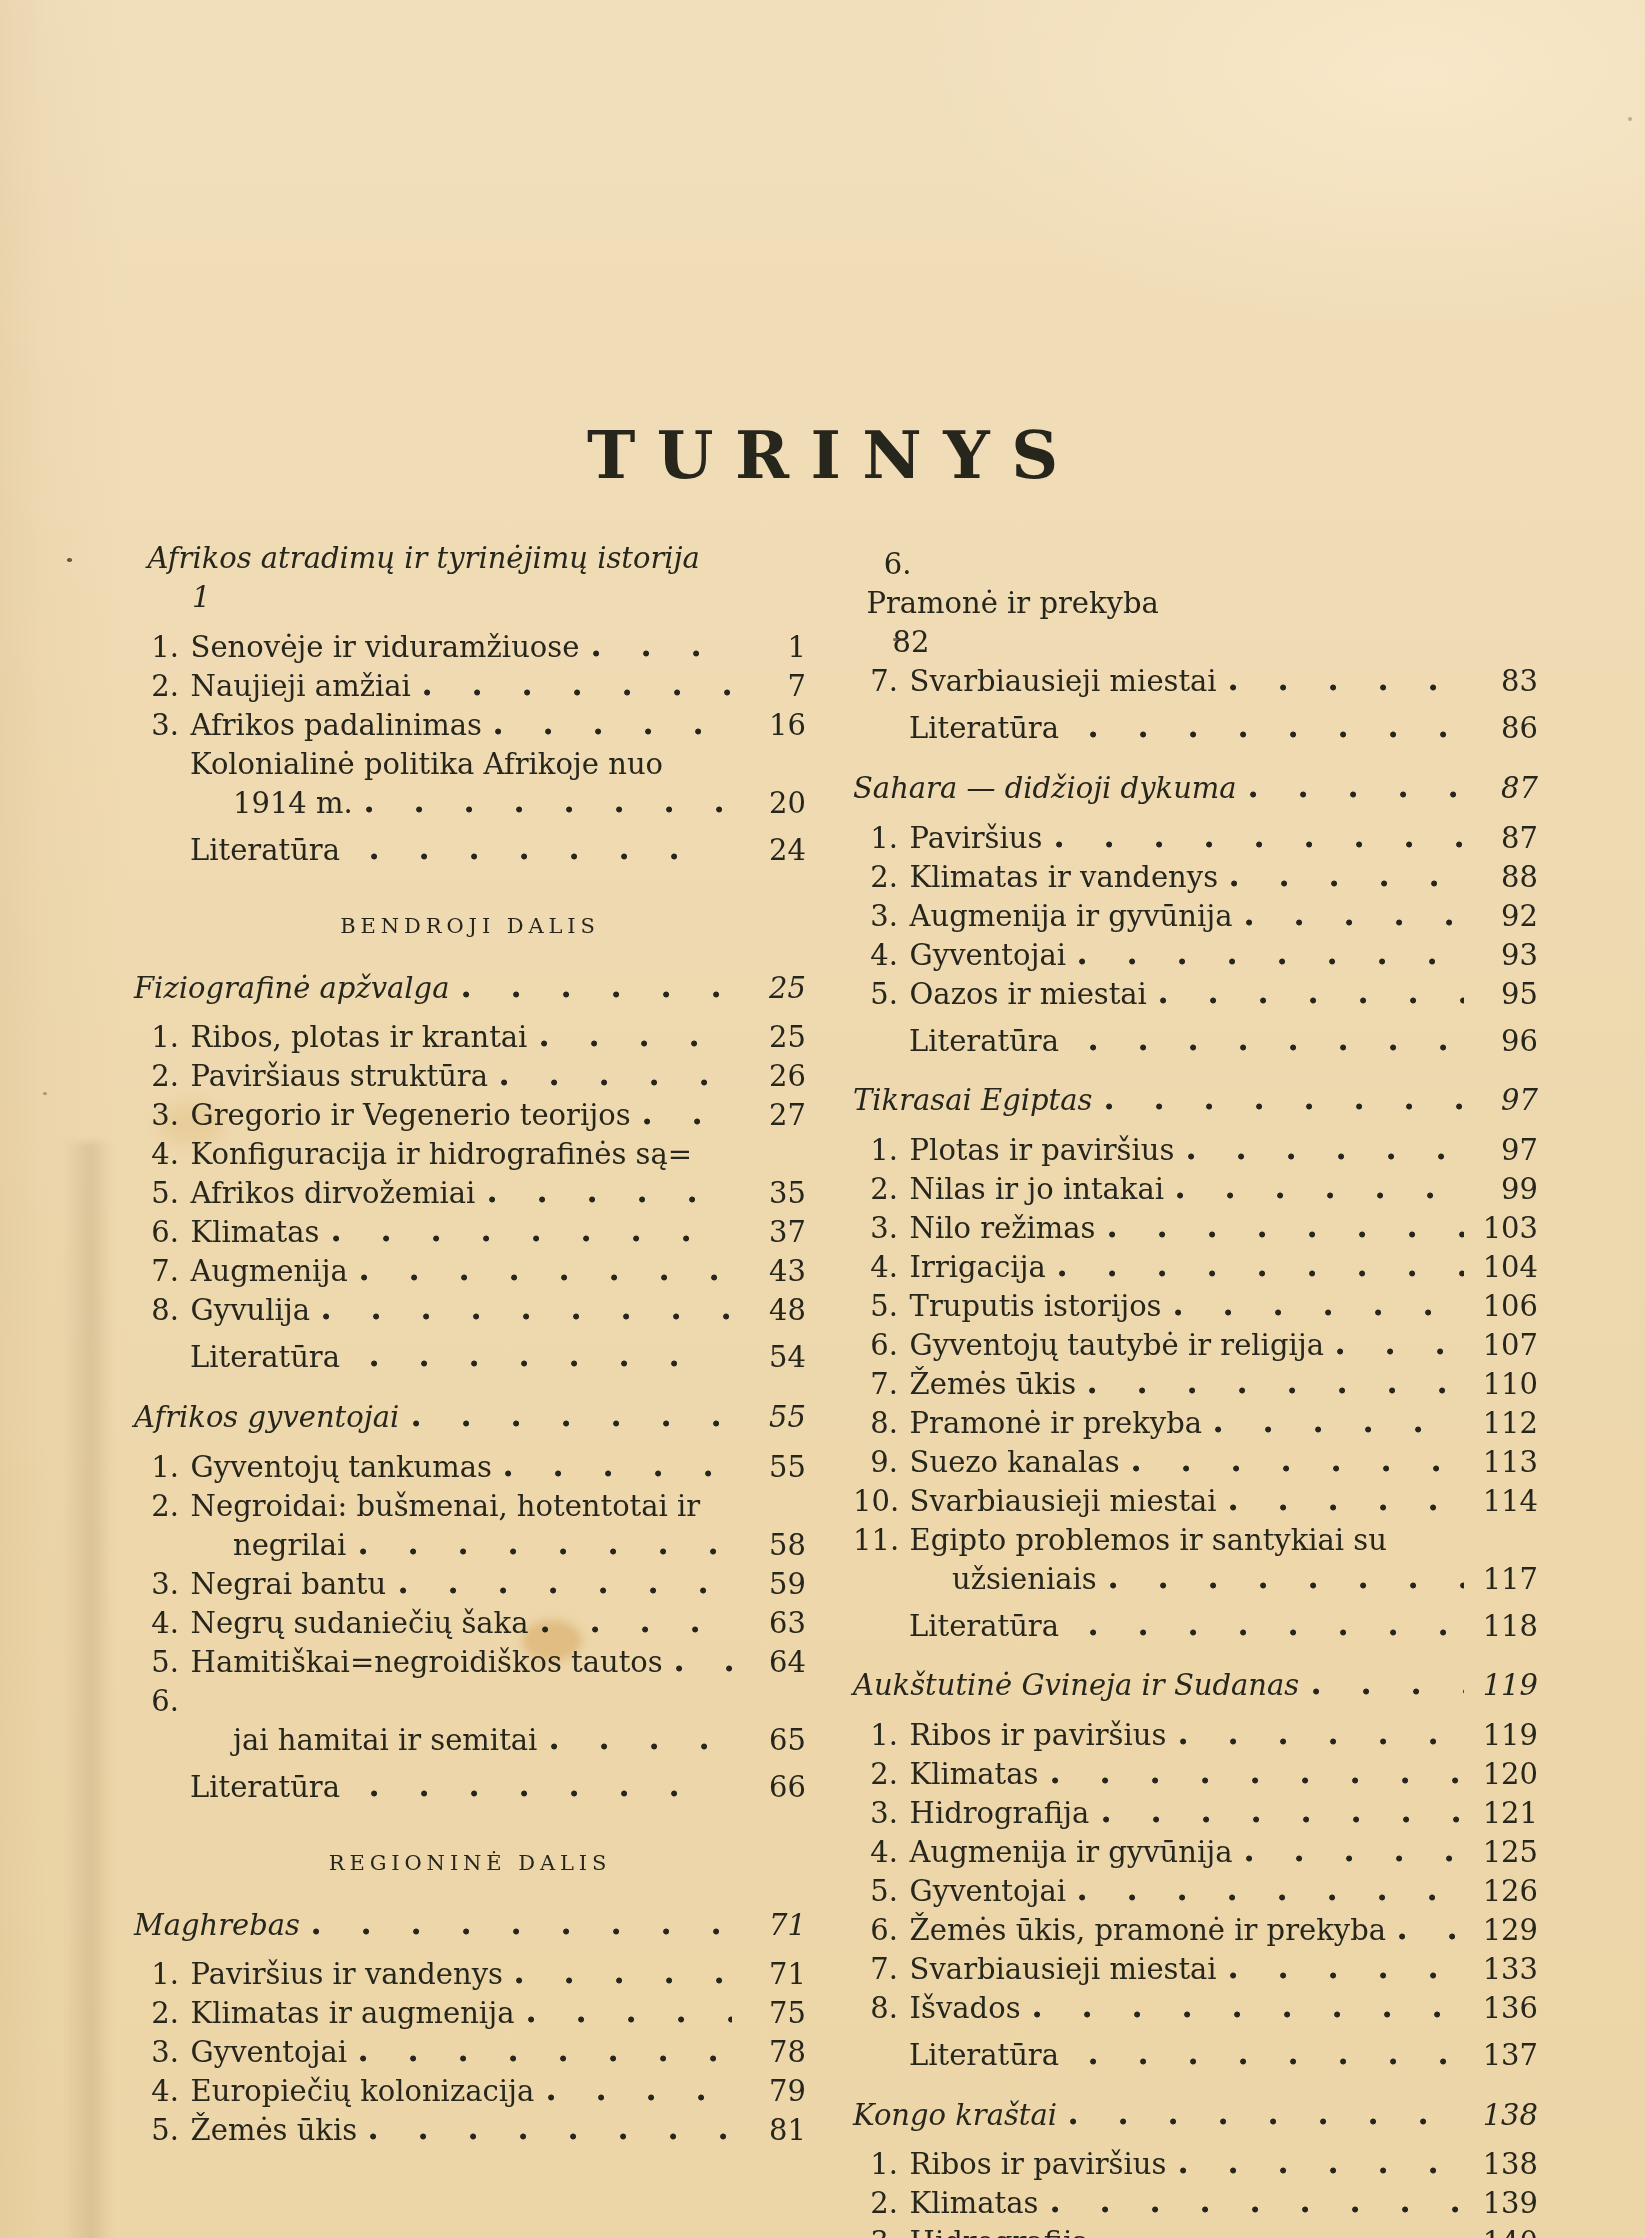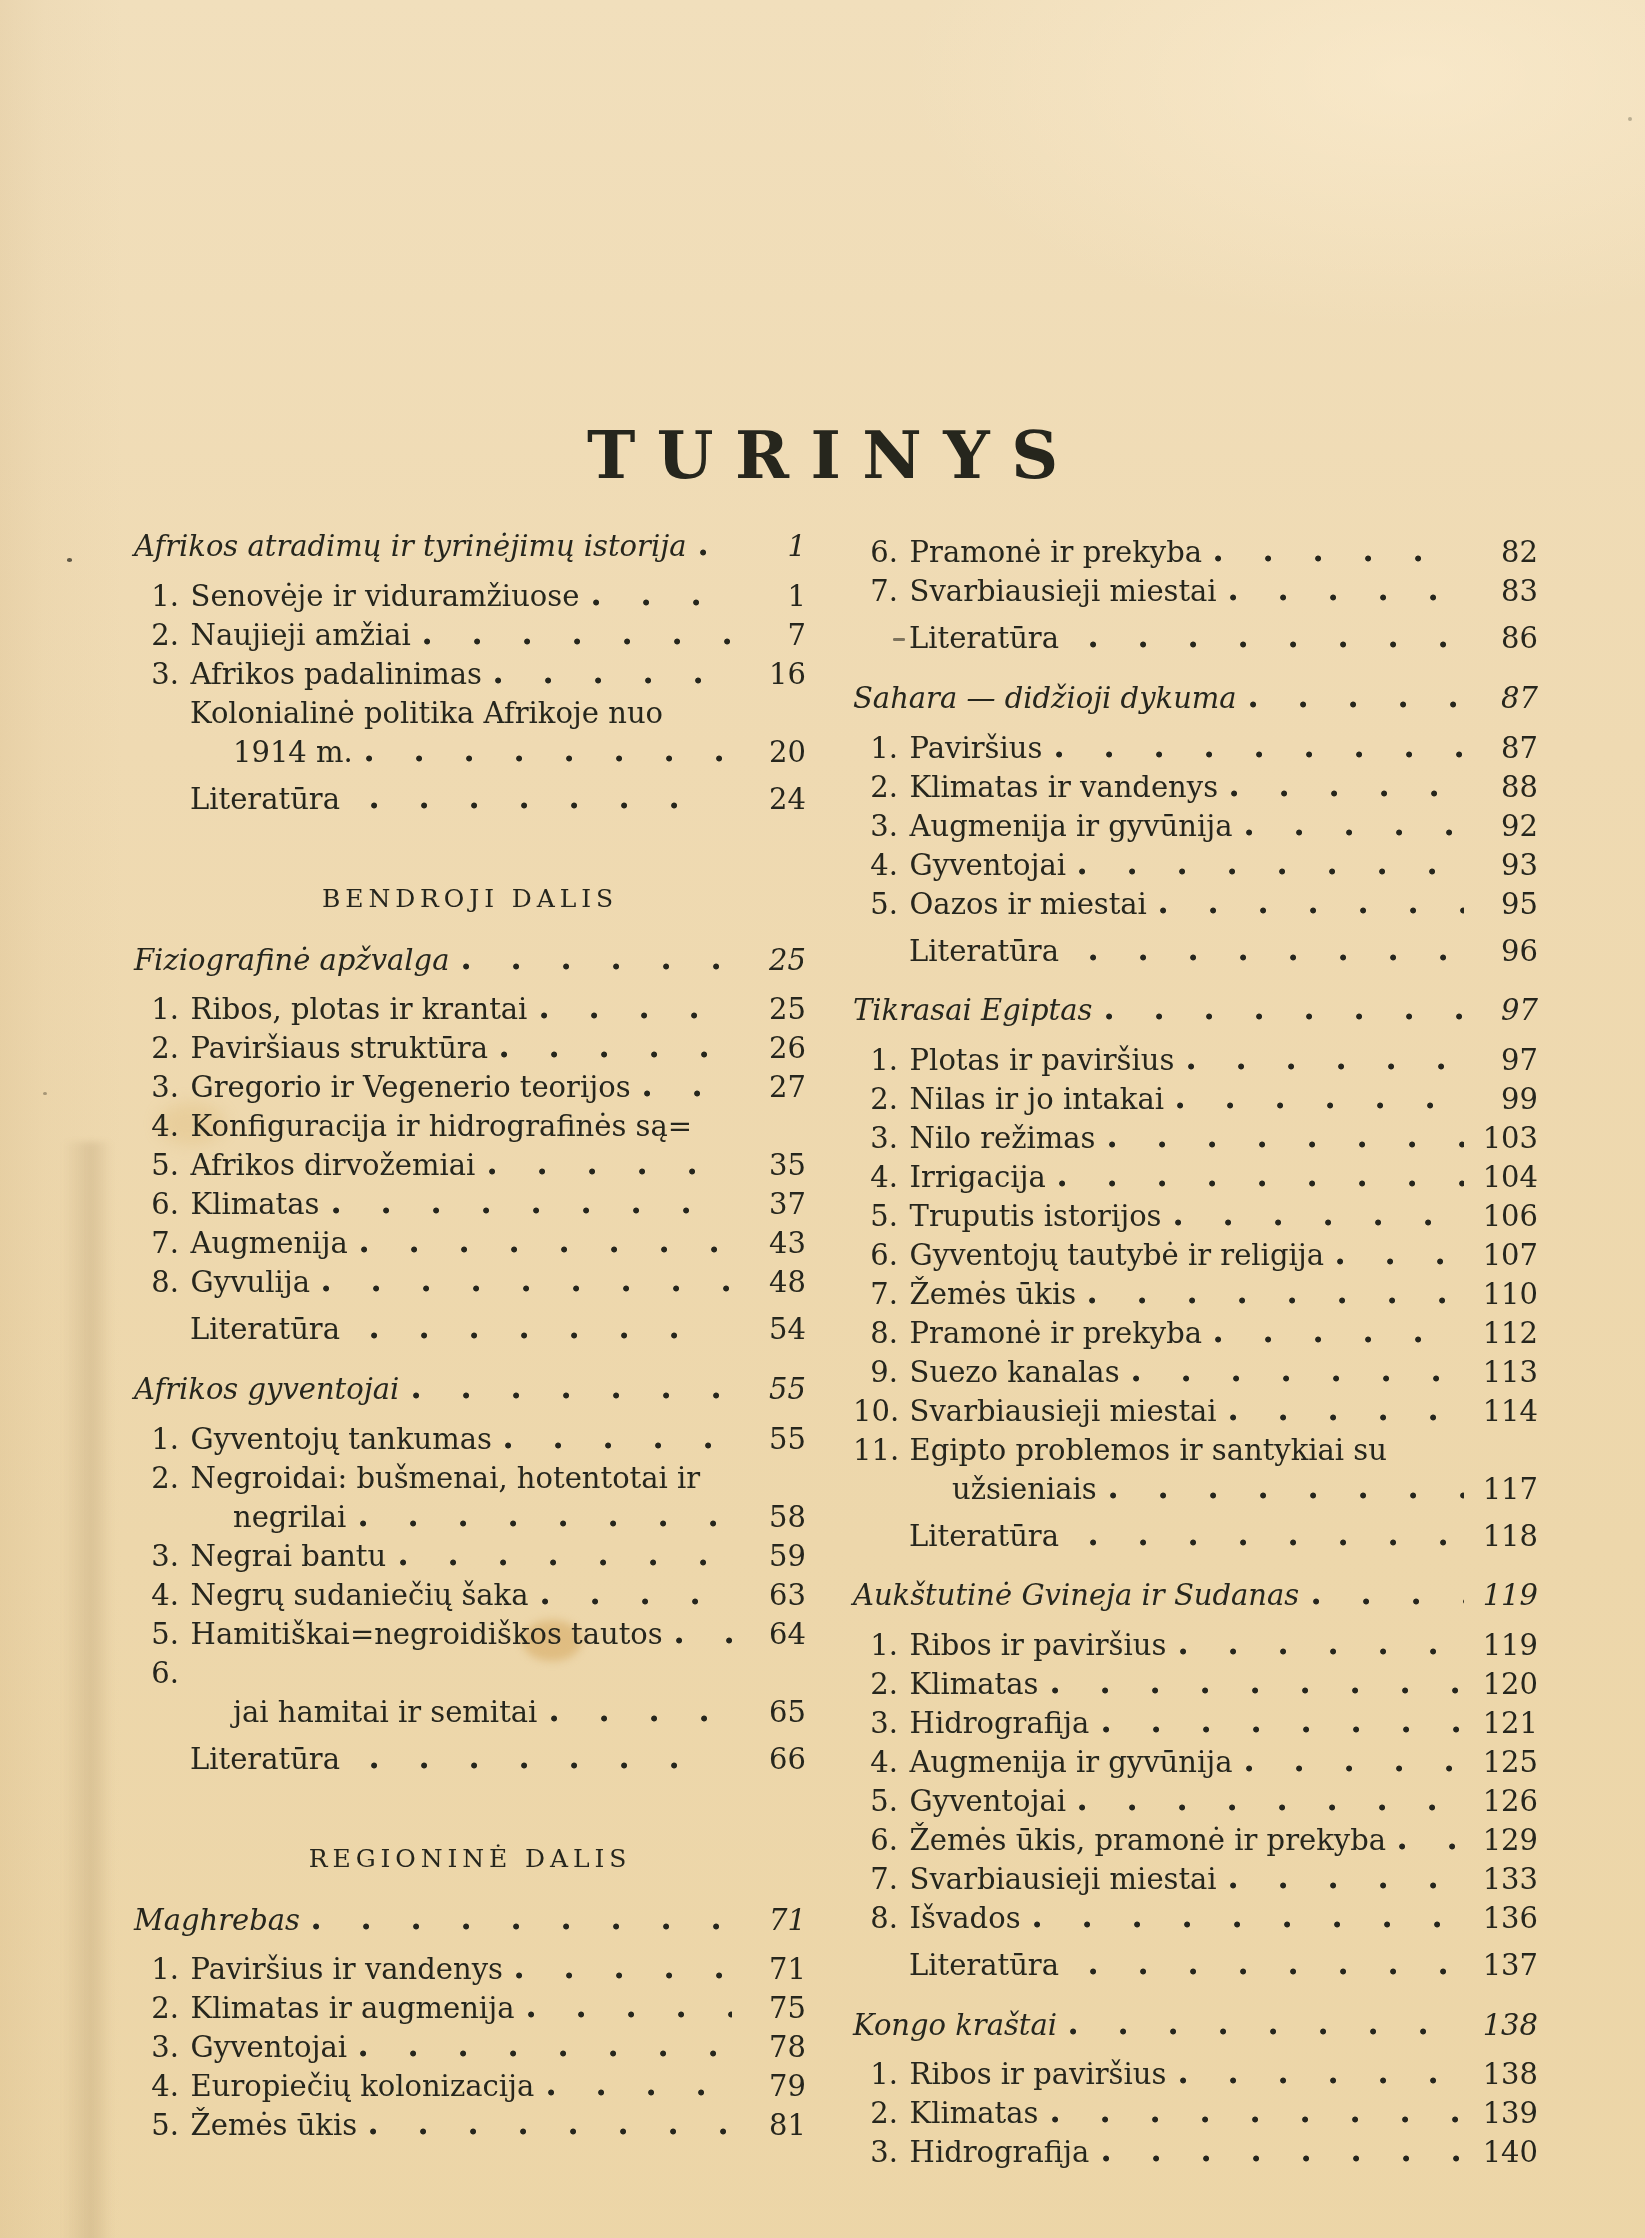--- a/index.html
+++ b/index.html
@@ -21,27 +21,27 @@
     letter-spacing:21.5px;text-indent:21.5px;line-height:58px;
   }
   .columns{position:absolute;top:527px;left:134px;display:flex;gap:47px;}
   .col{width:672px;flex:none;}
   .col.right{width:685px;padding-top:6.3px;}
   .row{display:flex;align-items:baseline;font-size:29px;line-height:39px;white-space:nowrap;}
   .row .txt{flex:none;}
   .row .num{width:45px;text-align:right;flex:none;}
   .row.item .txt{margin-left:11.6px;}
   .row.head{font-style:italic;margin-top:20.6px;margin-bottom:10.7px;}
-  .col .row.head:first-child, .col .row.item:first-child{margin-top:0;}
+  .col .row.head:first-child, .col .row.item:first-child{margin-top:12px;flex-direction:column;}
   .row.cont{padding-left:56px;}
   .row.cont2{padding-left:99px;}
   .row.lit{padding-left:56px;margin-top:8px;gap:18px;}
   .part{
-    font-size:25px;letter-spacing:4.9px;text-align:center;
-    margin:60px 0 23px;line-height:39px;font-style:normal;
+    font-size:21px;letter-spacing:4.9px;text-align:center;
+    margin:37px 0 23px;line-height:39px;font-style:normal;
   }
   .leader{
     flex:1 1 0;min-width:0;height:8px;margin:0 10.7px 0 13.4px;
     background-image:radial-gradient(circle at 3.1px 4.5px, var(--ink,#26261d) 2.5px, rgba(0,0,0,0) 3.4px);
     background-size:50px 8px;background-repeat:repeat-x;
   }
   .pg{flex:none;min-width:63px;text-align:right;}
   
   .stain{position:absolute;border-radius:50%;}
   .stain.s1{left:522px;top:1620px;width:60px;height:41px;background:rgba(203,146,63,.38);filter:blur(4px);}

